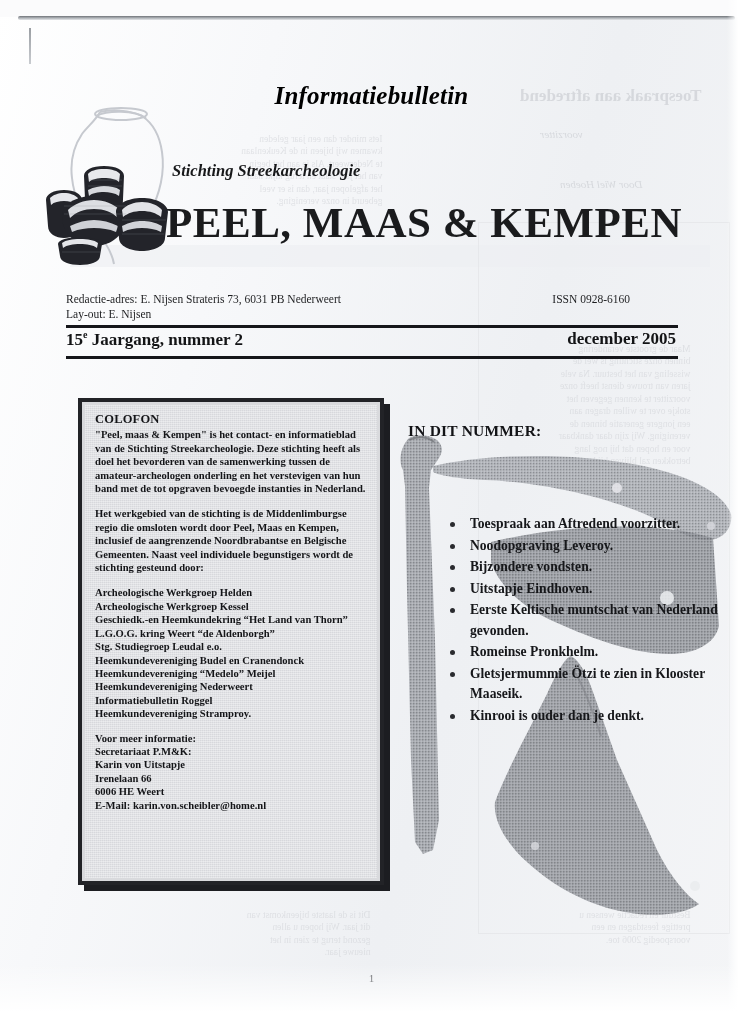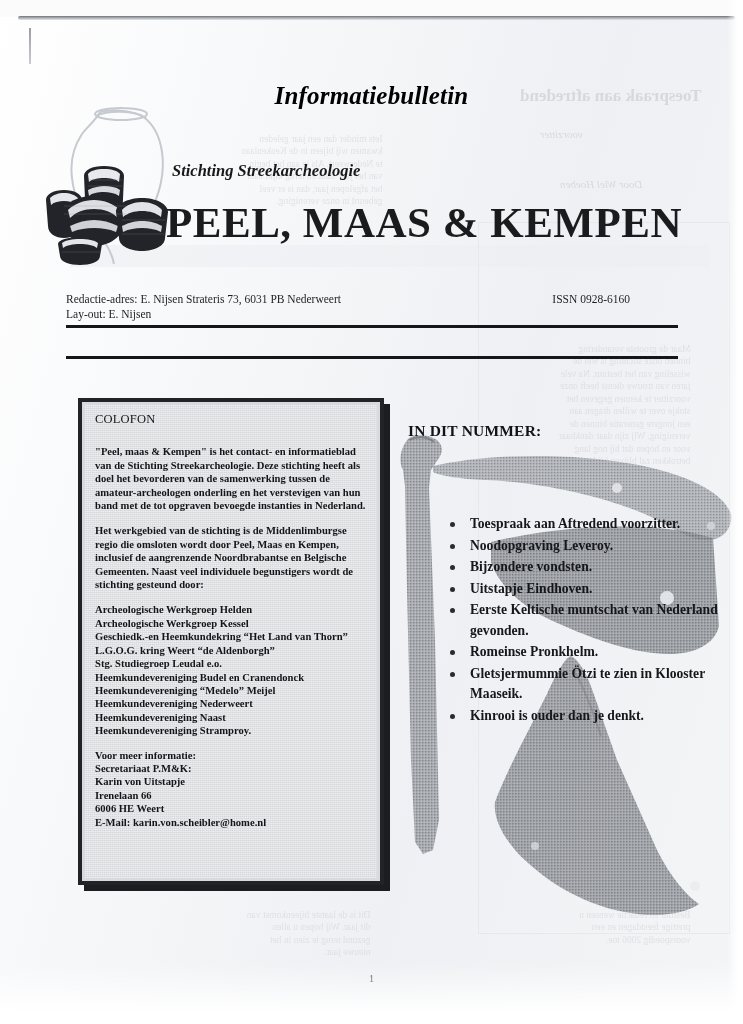--- a/index.html
+++ b/index.html
@@ -132,21 +132,21 @@
       repeating-linear-gradient(90deg,rgba(255,255,255,.25) 0 1px,rgba(0,0,0,0) 1px 2px),
       #d7d8dc;
     padding:8px 10px;
     box-sizing:border-box;
     color:#141518;
     font-weight:bold;
     font-size:10.6px;
     line-height:13.4px;
   }
   .colofon h3{
-    margin:0 0 19px 0;font-size:12.5px;font-weight:normal;letter-spacing:.2px;
+    margin:0 0 2px 0;font-size:12.5px;font-weight:bold;letter-spacing:.2px;
   }
   .colofon p{margin:0 0 12px 0;}
   .colofon .orglist{margin:0;}
   .colofon .orglist div{white-space:normal;}
   .colofon .contact{margin-top:11px;}
 
   
   .indit{
     position:absolute;left:408px;top:422px;
     font-size:15.5px;font-weight:bold;color:#121316;letter-spacing:.2px;
@@ -282,20 +282,24 @@
       <span>Redactie-adres: E. Nijsen  Strateris 73, 6031 PB Nederweert</span>
       <span class="issn">ISSN 0928-6160</span>
     </div>
     <div class="row">
       <span>Lay-out: E. Nijsen</span>
     </div>
   </div>
 
   <div class="rule rule-top"></div>
 
+  <div class="issueline">
+    <div class="issue-left"><span>15</span><sup>e</sup><span> Jaargang, nummer 2</span></div>
+    <div class="issue-right">december 2005</div>
+  </div>
 
   <div class="rule rule-bot"></div>
 
   <div class="artifacts">
     <svg width="340" height="500" viewBox="0 0 340 500">
       <defs>
         <pattern id="grain" width="3" height="3" patternUnits="userSpaceOnUse">
           <rect width="3" height="3" fill="#9b9ea4"></rect>
           <rect width="1.4" height="1.4" fill="#6e7176"></rect>
           <rect x="1.6" y="1.6" width="1.2" height="1.2" fill="#b8bbc0"></rect>
@@ -345,21 +349,21 @@
       <p>Het werkgebied van de stichting is de Middenlimburgse regio die omsloten wordt door Peel, Maas en Kempen, inclusief de aangrenzende Noordbrabantse en Belgische Gemeenten. Naast veel individuele begunstigers wordt de stichting gesteund door:</p>
       <div class="orglist">
           <div>Archeologische Werkgroep Helden</div>
           <div>Archeologische Werkgroep Kessel</div>
           <div>Geschiedk.-en Heemkundekring “Het Land van Thorn”</div>
           <div>L.G.O.G. kring Weert “de Aldenborgh”</div>
           <div>Stg. Studiegroep Leudal e.o.</div>
           <div>Heemkundevereniging Budel en Cranendonck</div>
           <div>Heemkundevereniging “Medelo” Meijel</div>
           <div>Heemkundevereniging Nederweert</div>
-          <div>Heemkundevereniging Naast</div>
+          <div>Informatiebulletin Roggel</div>
           <div>Heemkundevereniging Stramproy.</div>
         </div>
       <div class="contact">
           <div>Voor meer informatie:</div>
           <div>Secretariaat P.M&amp;K:</div>
           <div>Karin von Uitstapje</div>
           <div>Irenelaan 66</div>
           <div>6006 HE Weert</div>
           <div>E-Mail: karin.von.scheibler@home.nl</div>
         </div>

